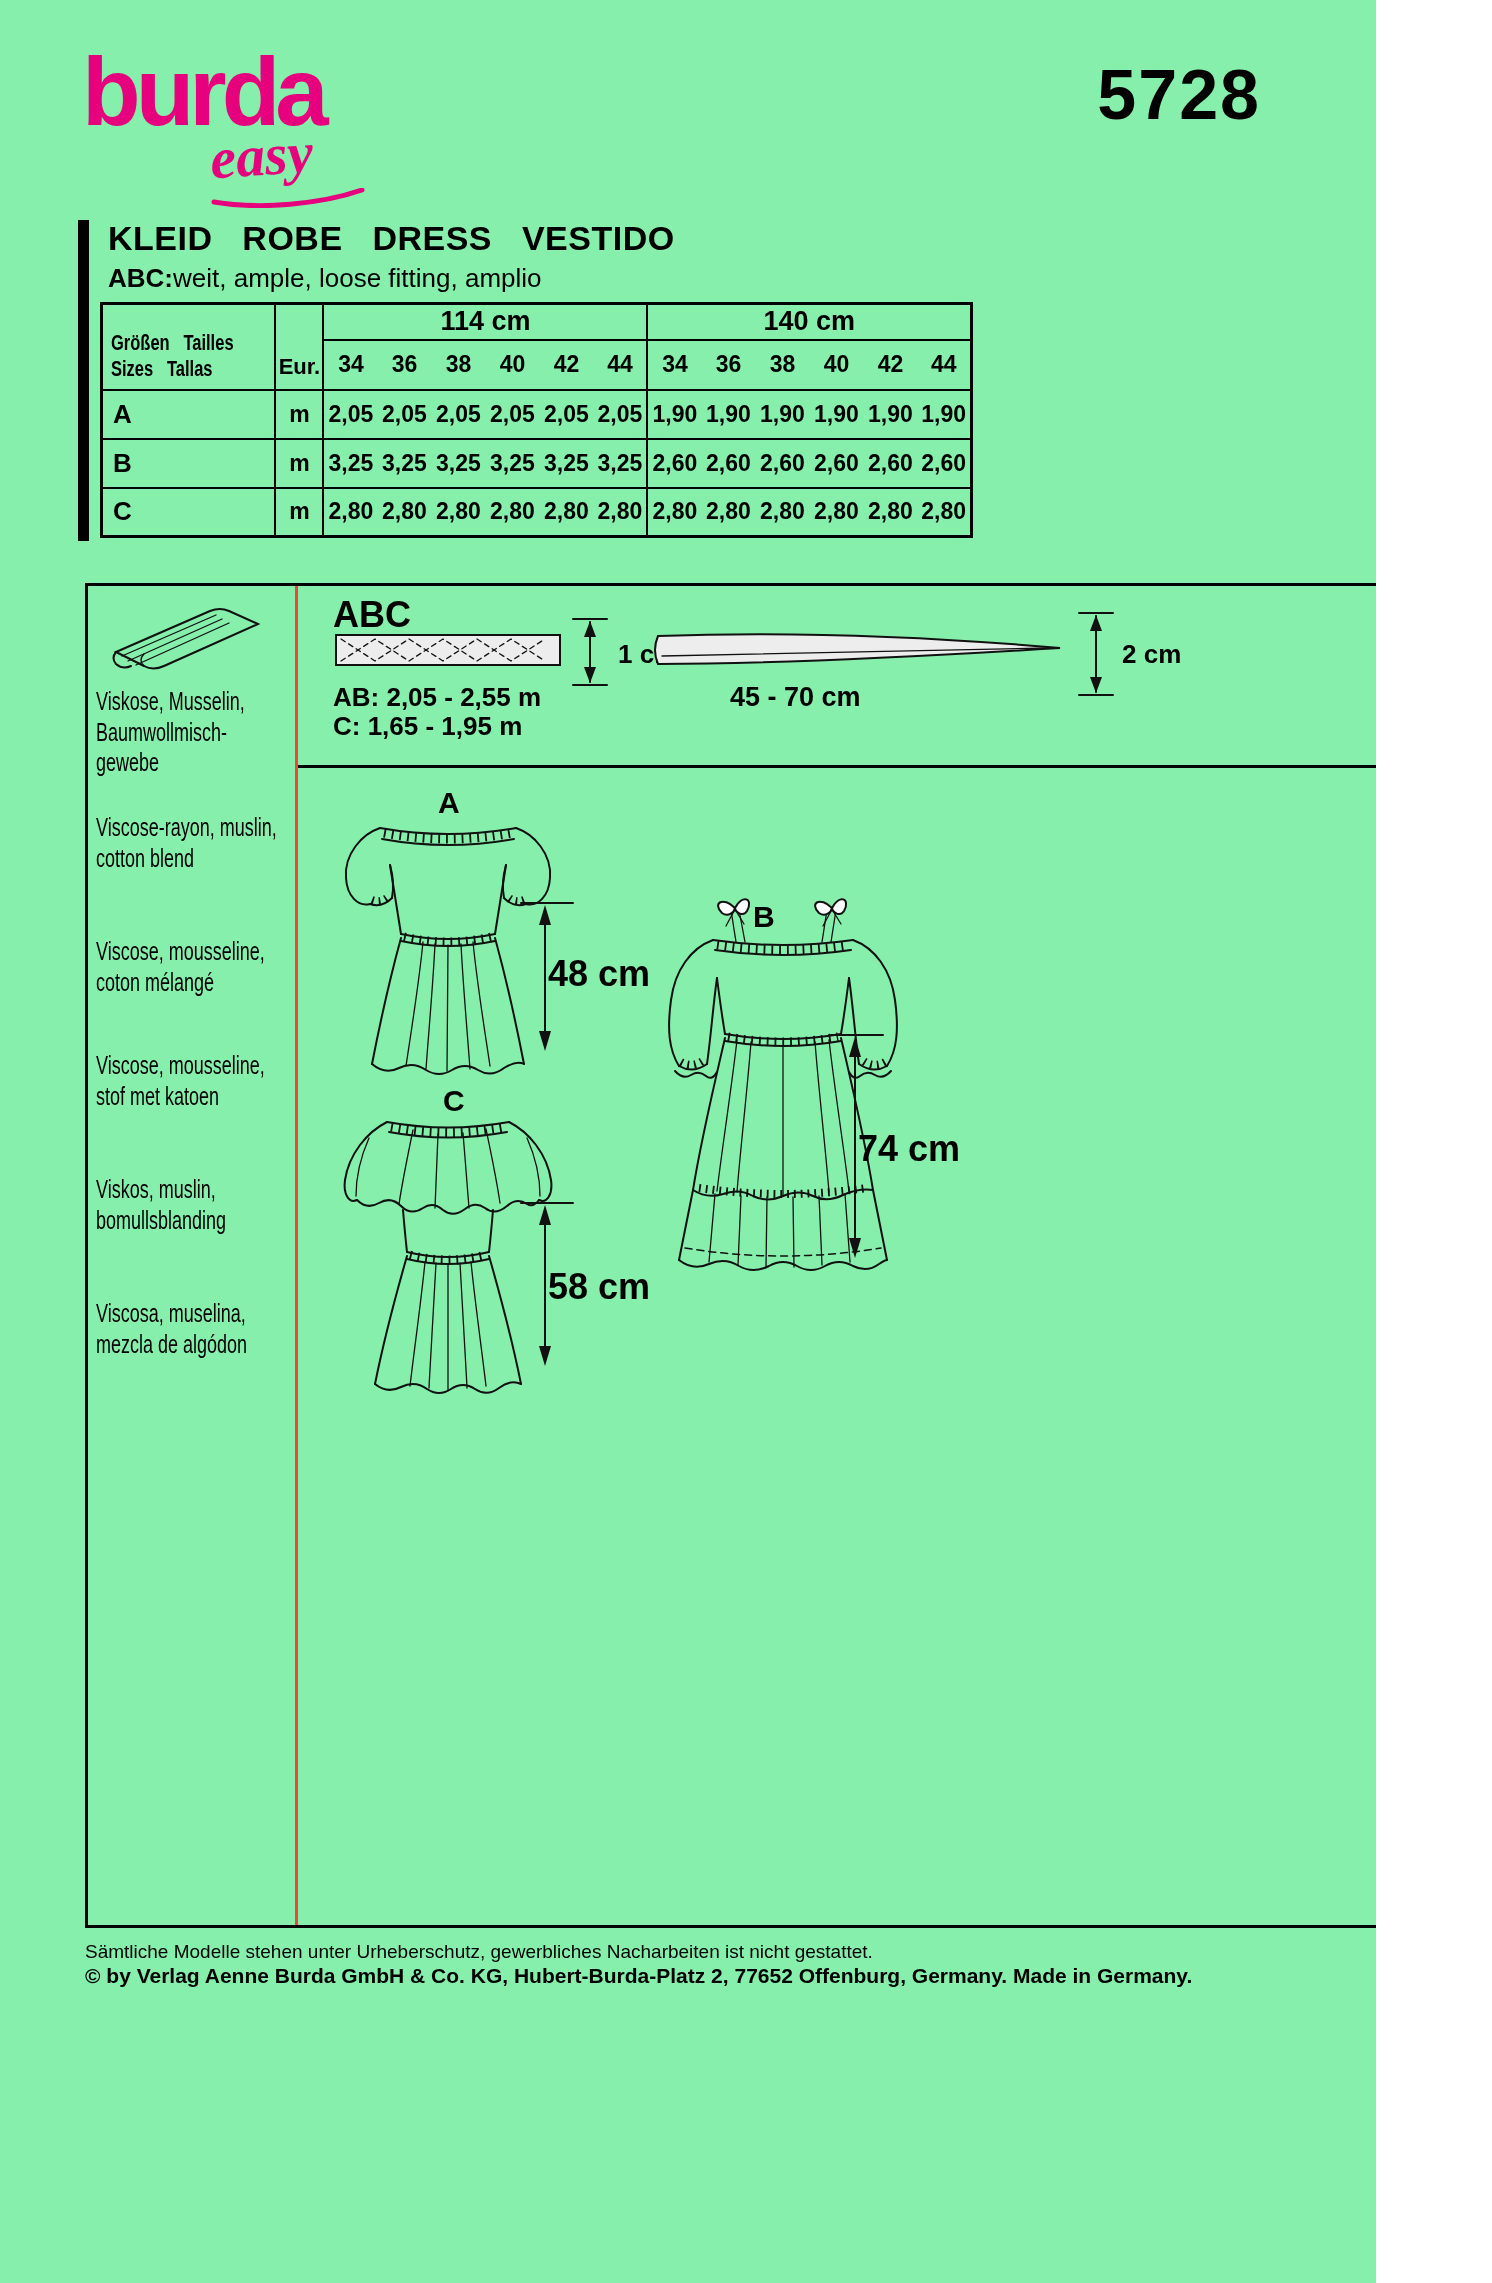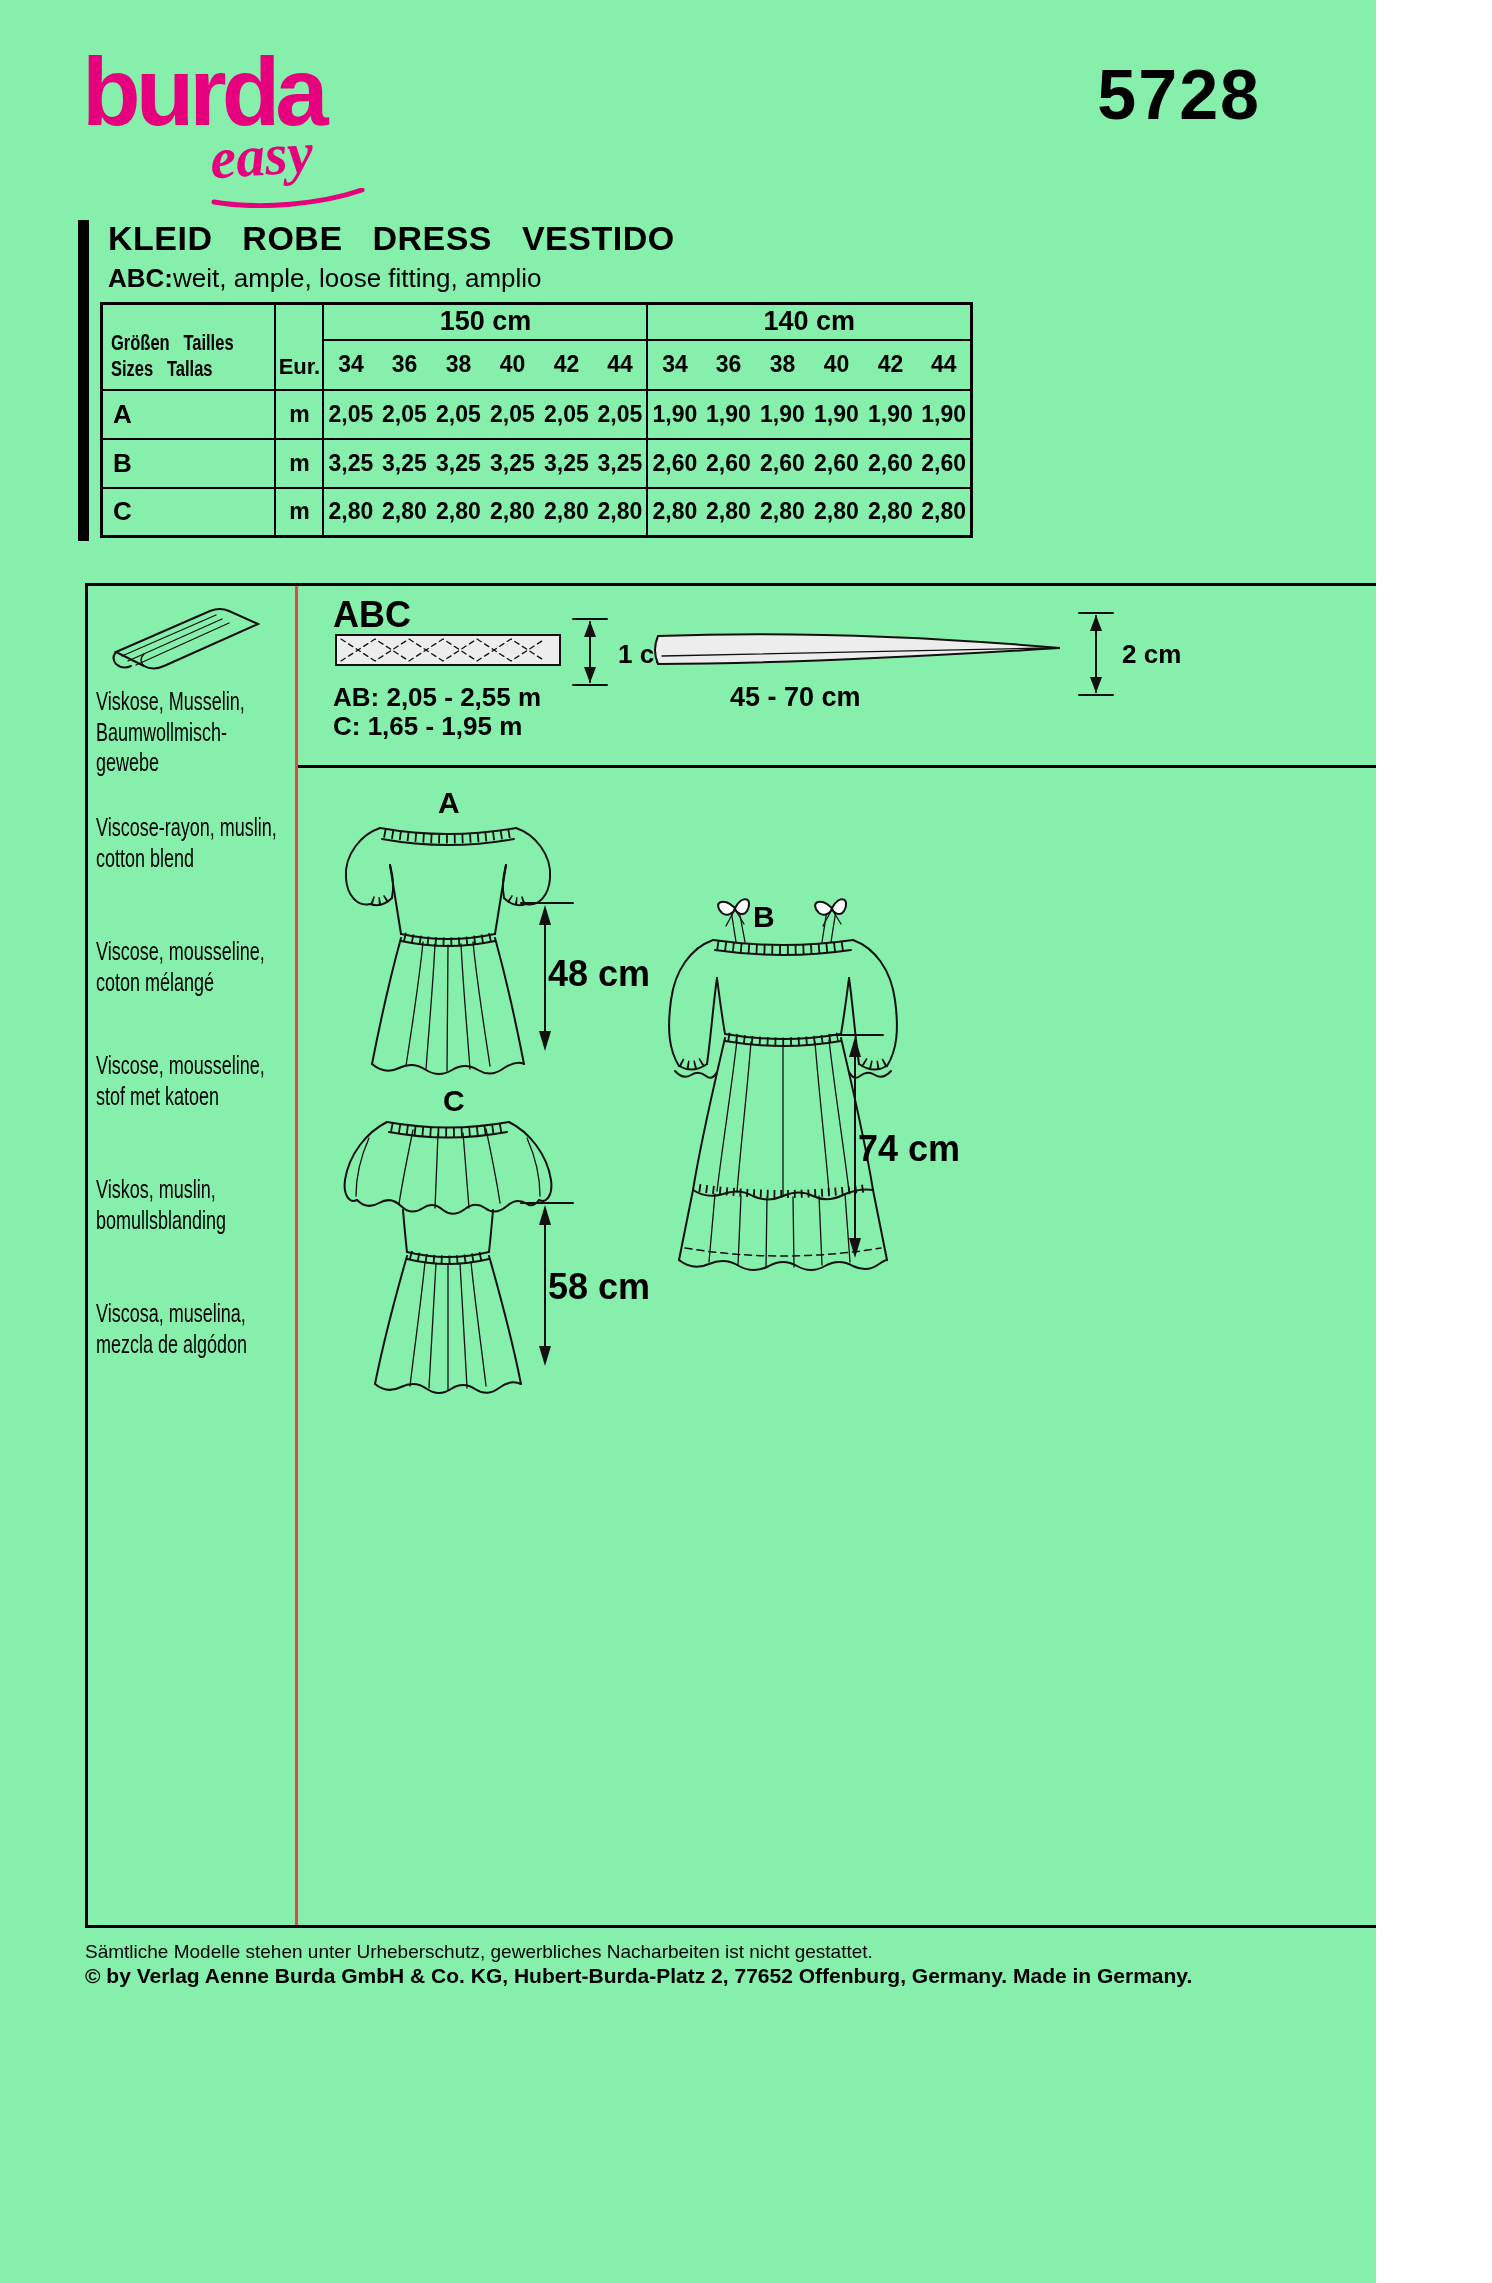--- a/index.html
+++ b/index.html
@@ -87,21 +87,21 @@
         <col style="width:48px">
         <col span="12" style="width:54px">
       </colgroup>
     <tbody>
       <tr style="height:36px">
         <td class="corner-cell" rowspan="2">
           <div>Größen   Tailles</div>
           <div>Sizes   Tallas</div>
         </td>
         <td class="eur-cell bl" rowspan="2">Eur.</td>
-        <td class="group-cell bl" colspan="6">150 cm</td>
+        <td class="group-cell bl" colspan="6">114 cm</td>
         <td class="group-cell bl" colspan="6">140 cm</td>
       </tr>
       <tr style="height:50px">
         <td class="bt bl">34</td>
         <td class="bt">36</td>
         <td class="bt">38</td>
         <td class="bt">40</td>
         <td class="bt">42</td>
         <td class="bt">44</td>
         <td class="bt bl">34</td>

